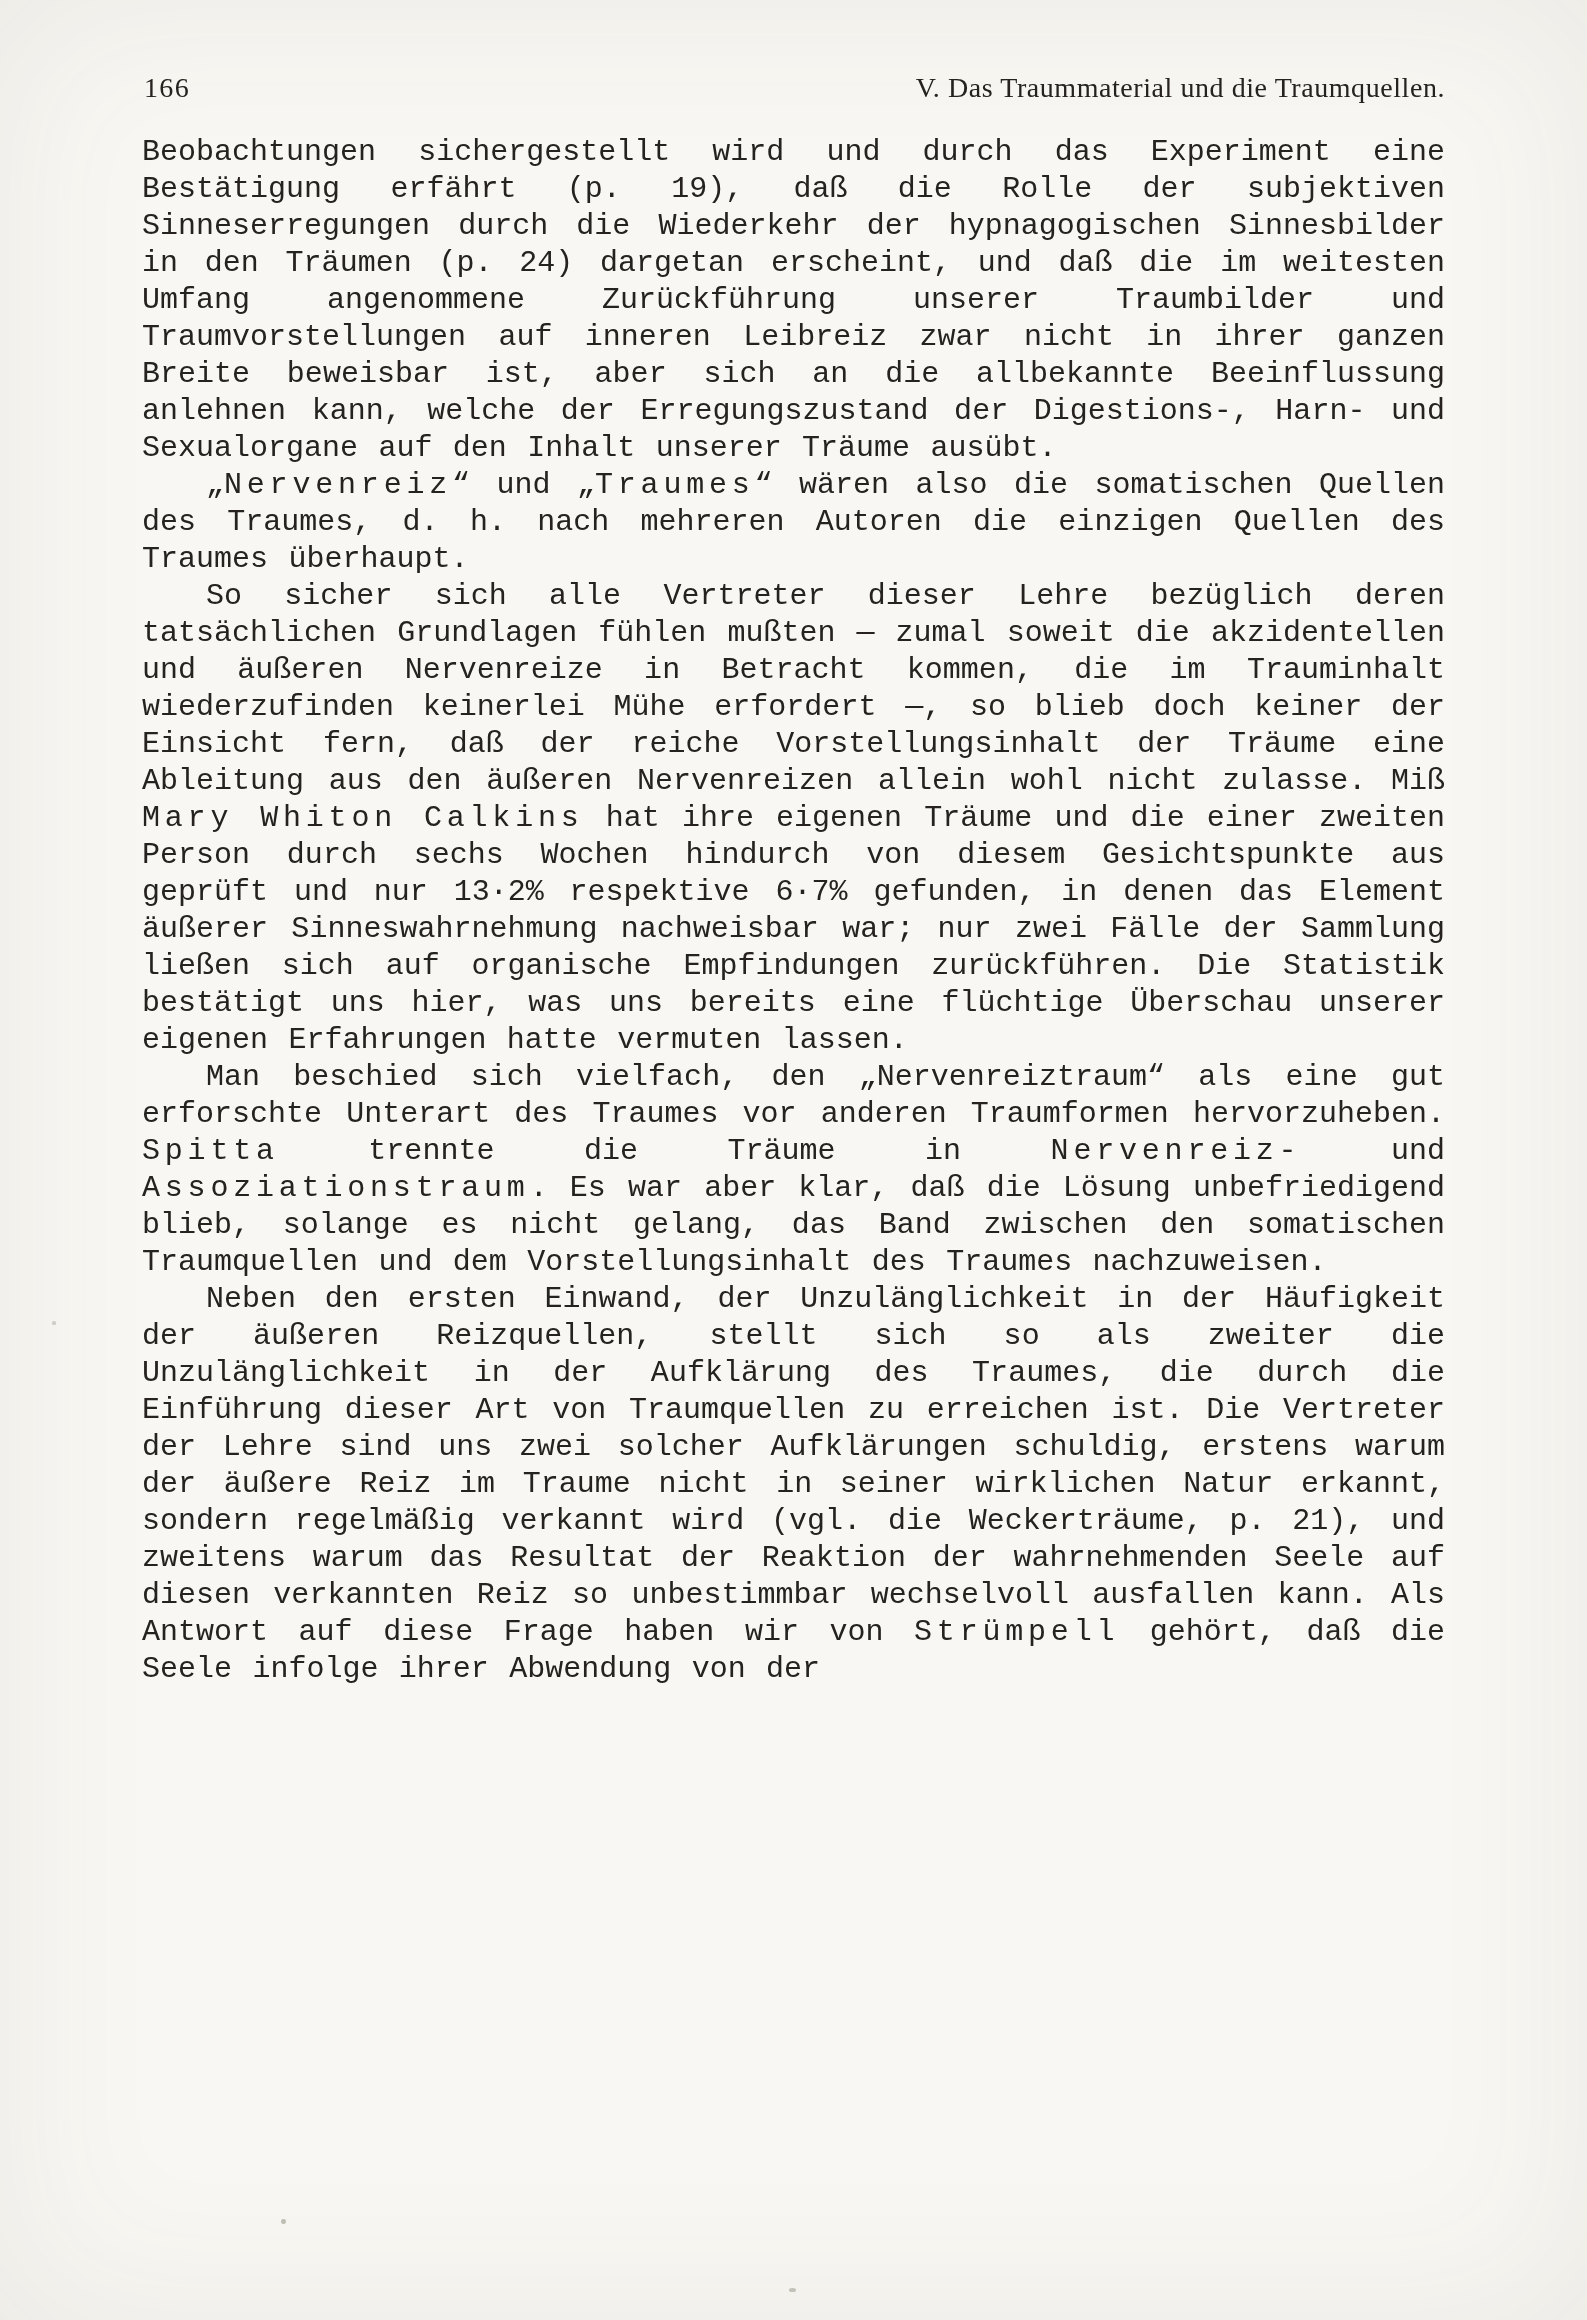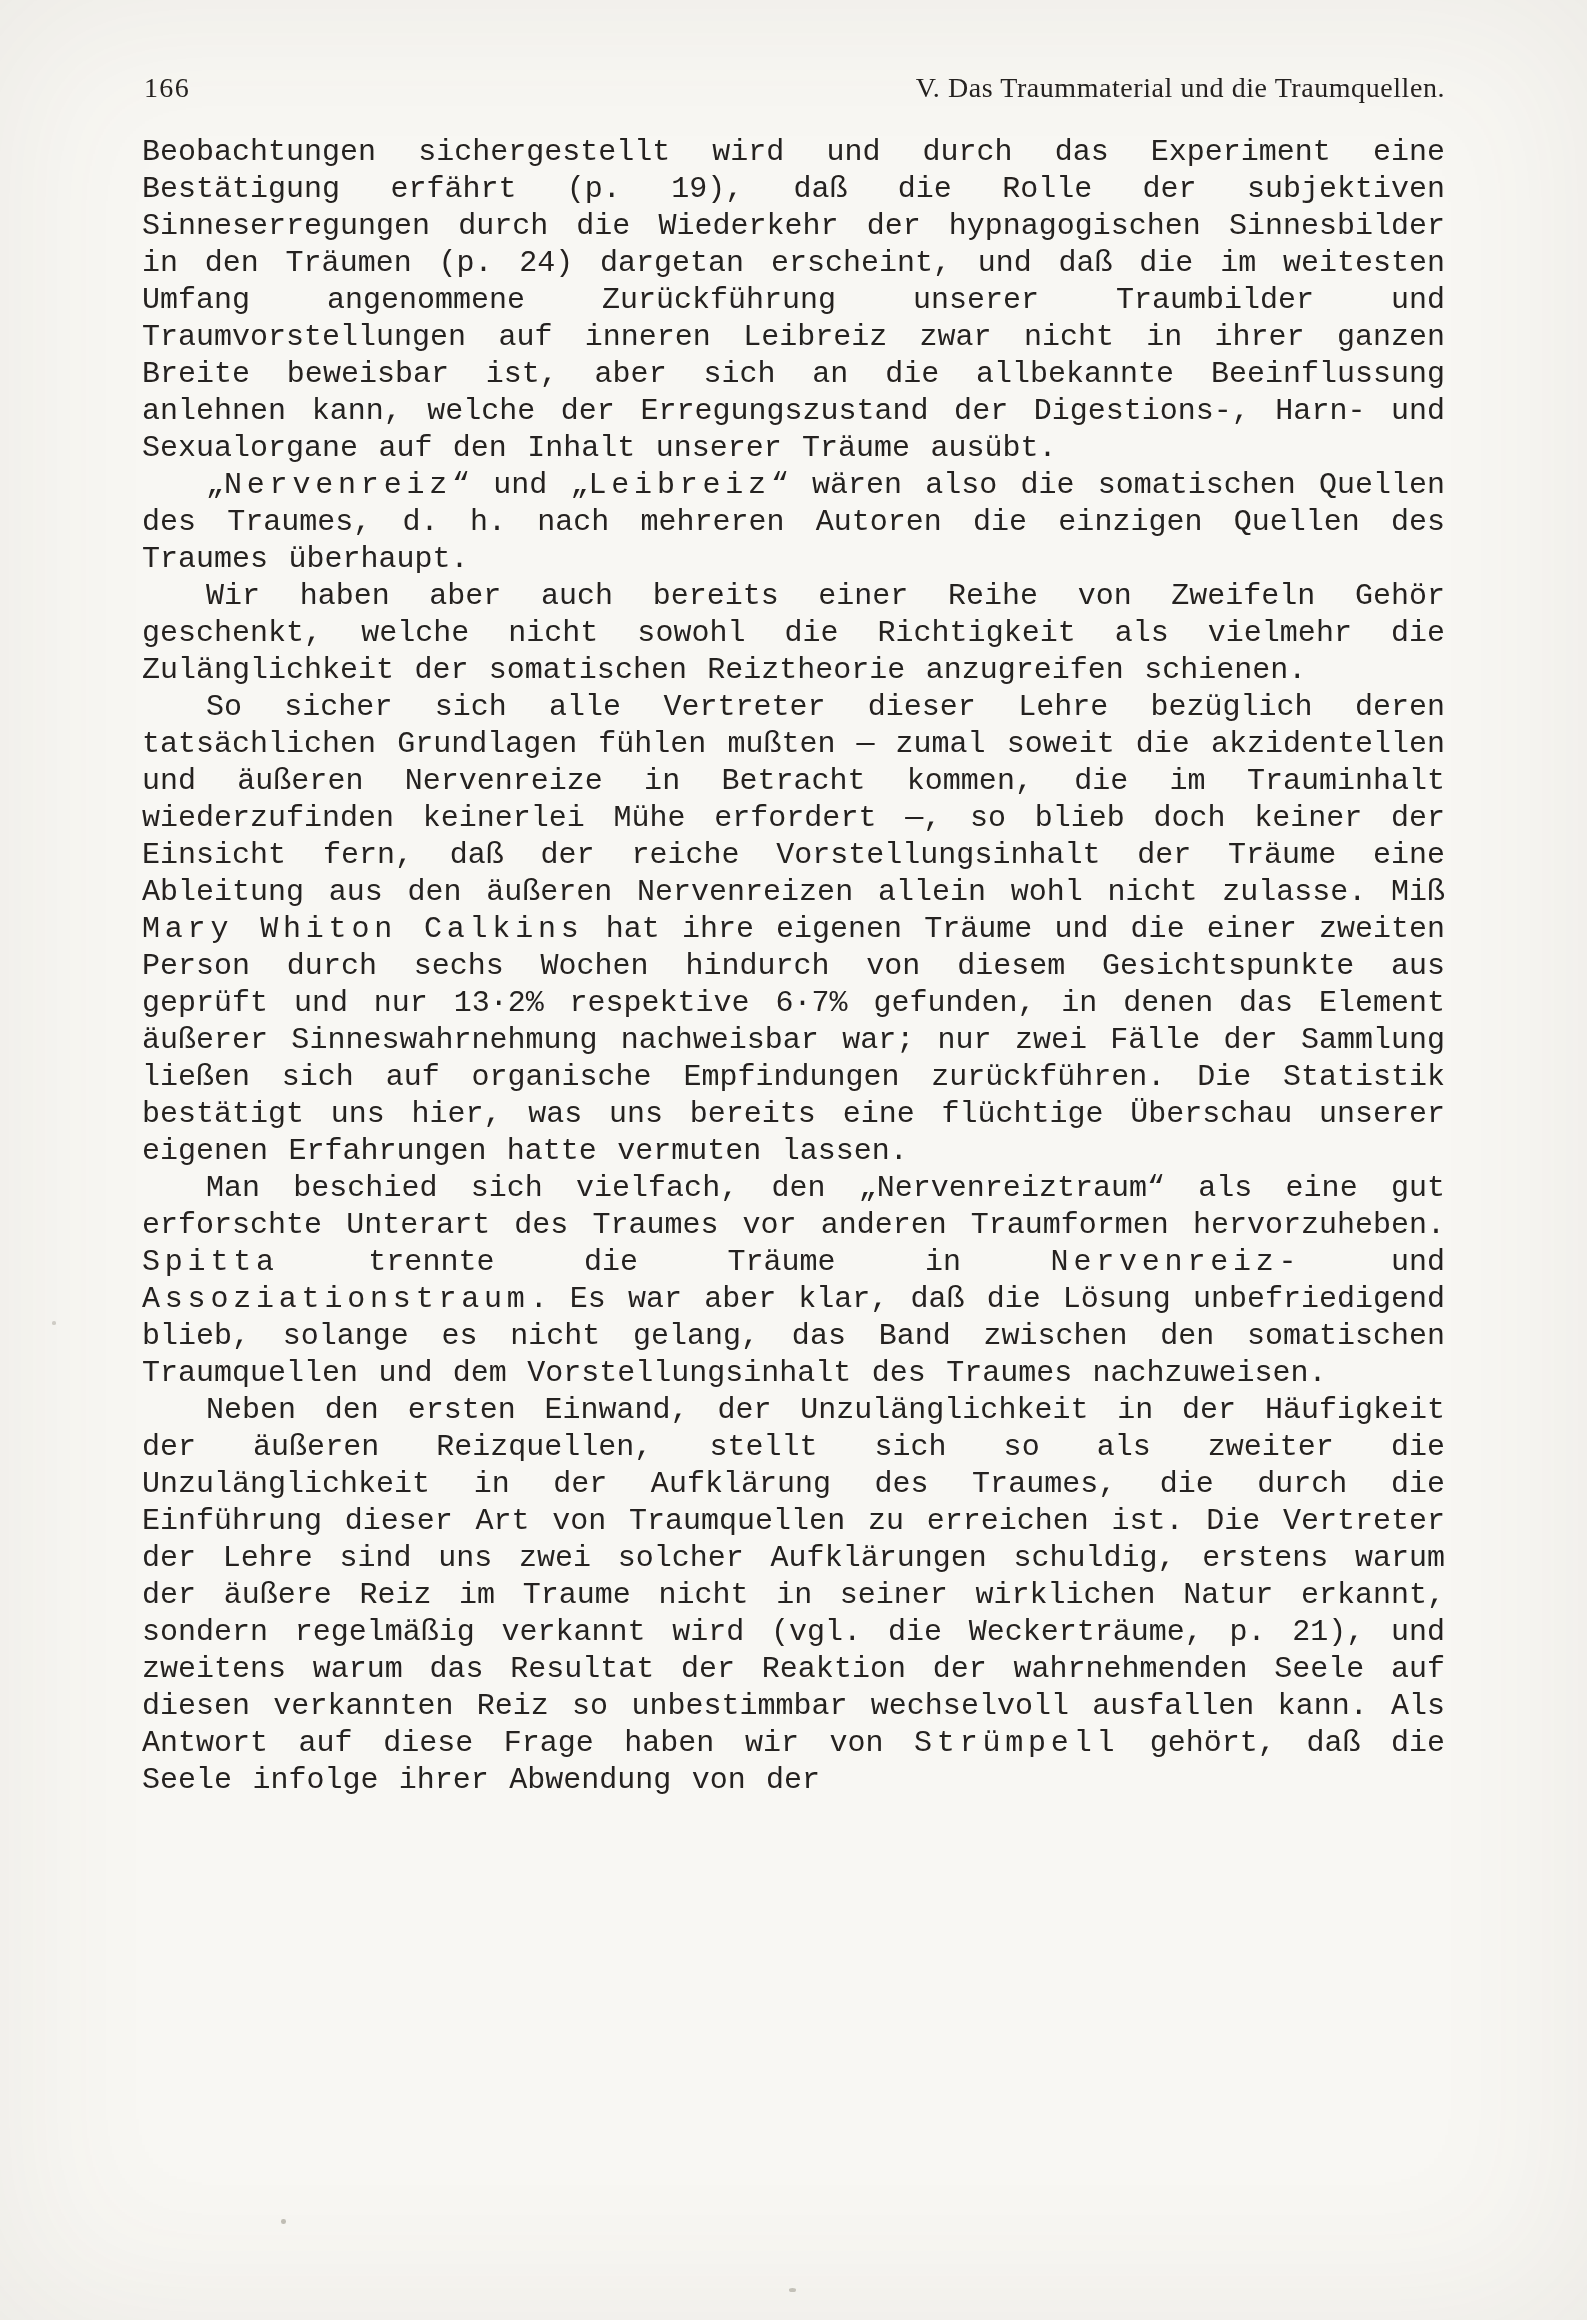--- a/index.html
+++ b/index.html
@@ -72,23 +72,22 @@
 
   <header class="page-header">
     <span class="page-number">166</span>
     <span class="running-title">V. Das Traummaterial und die Traumquellen.</span>
   </header>
 
   <main class="text-block">
 
     <p class="para no-indent">Beobachtungen sichergestellt wird und durch das Experiment eine Bestätigung erfährt (p. 19), daß die Rolle der subjektiven Sinneserregungen durch die Wiederkehr der hypnagogischen Sinnesbilder in den Träumen (p. 24) dargetan erscheint, und daß die im weitesten Umfang angenommene Zurückführung unserer Traumbilder und Traumvorstellungen auf inneren Leibreiz zwar nicht in ihrer ganzen Breite beweisbar ist, aber sich an die allbekannte Beeinflussung anlehnen kann, welche der Erregungszustand der Digestions-, Harn- und Sexualorgane auf den Inhalt unserer Träume ausübt.</p>
 
-    <p class="para"><span>„</span><span class="sperr">Nervenreiz</span><span>“ und „</span><span class="sperr">Leibreiz</span><span>“ wären also die somatischen Quellen des Traumes, d. h. nach mehreren Autoren die einzigen Quellen des Traumes überhaupt.</span></p>
+    <p class="para"><span>„</span><span class="sperr">Nervenreiz</span><span>“ und „</span><span class="sperr">Traumes</span><span>“ wären also die somatischen Quellen des Traumes, d. h. nach mehreren Autoren die einzigen Quellen des Traumes überhaupt.</span></p>
 
-    <p class="para">Wir haben aber auch bereits einer Reihe von Zweifeln Gehör geschenkt, welche nicht sowohl die Richtigkeit als vielmehr die Zulänglichkeit der somatischen Reiztheorie anzugreifen schienen.</p>
 
     <p class="para"><span>So sicher sich alle Vertreter dieser Lehre bezüglich deren tatsächlichen Grundlagen fühlen mußten — zumal soweit die akzidentellen und äußeren Nervenreize in Betracht kommen, die im Trauminhalt wiederzufinden keinerlei Mühe erfordert —, so blieb doch keiner der Einsicht fern, daß der reiche Vorstellungsinhalt der Träume eine Ableitung aus den äußeren Nervenreizen allein wohl nicht zulasse. Miß </span><span class="sperr">Mary Whiton Calkins</span><span> hat ihre eigenen Träume und die einer zweiten Person durch sechs Wochen hindurch von diesem Gesichtspunkte aus geprüft und nur 13·2% respektive 6·7% gefunden, in denen das Element äußerer Sinneswahrnehmung nachweisbar war; nur zwei Fälle der Sammlung ließen sich auf organische Empfindungen zurückführen. Die Statistik bestätigt uns hier, was uns bereits eine flüchtige Überschau unserer eigenen Erfahrungen hatte vermuten lassen.</span></p>
 
     <p class="para"><span>Man beschied sich vielfach, den „Nervenreiztraum“ als eine gut erforschte Unterart des Traumes vor anderen Traumformen hervorzuheben. </span><span class="sperr">Spitta</span><span> trennte die Träume in </span><span class="sperr">Nervenreiz-</span><span> und </span><span class="sperr">Assoziationstraum</span><span>. Es war aber klar, daß die Lösung unbefriedigend blieb, solange es nicht gelang, das Band zwischen den somatischen Traumquellen und dem Vorstellungsinhalt des Traumes nachzuweisen.</span></p>
 
     <p class="para"><span>Neben den ersten Einwand, der Unzulänglichkeit in der Häufigkeit der äußeren Reizquellen, stellt sich so als zweiter die Unzulänglichkeit in der Aufklärung des Traumes, die durch die Einführung dieser Art von Traumquellen zu erreichen ist. Die Vertreter der Lehre sind uns zwei solcher Aufklärungen schuldig, erstens warum der äußere Reiz im Traume nicht in seiner wirklichen Natur erkannt, sondern regelmäßig verkannt wird (vgl. die Weckerträume, p. 21), und zweitens warum das Resultat der Reaktion der wahrnehmenden Seele auf diesen verkannten Reiz so unbestimmbar wechselvoll ausfallen kann. Als Antwort auf diese Frage haben wir von </span><span class="sperr">Strümpell</span><span> gehört, daß die Seele infolge ihrer Abwendung von der</span></p>
 
   </main>
 
   <span class="speck speck-1"></span>

